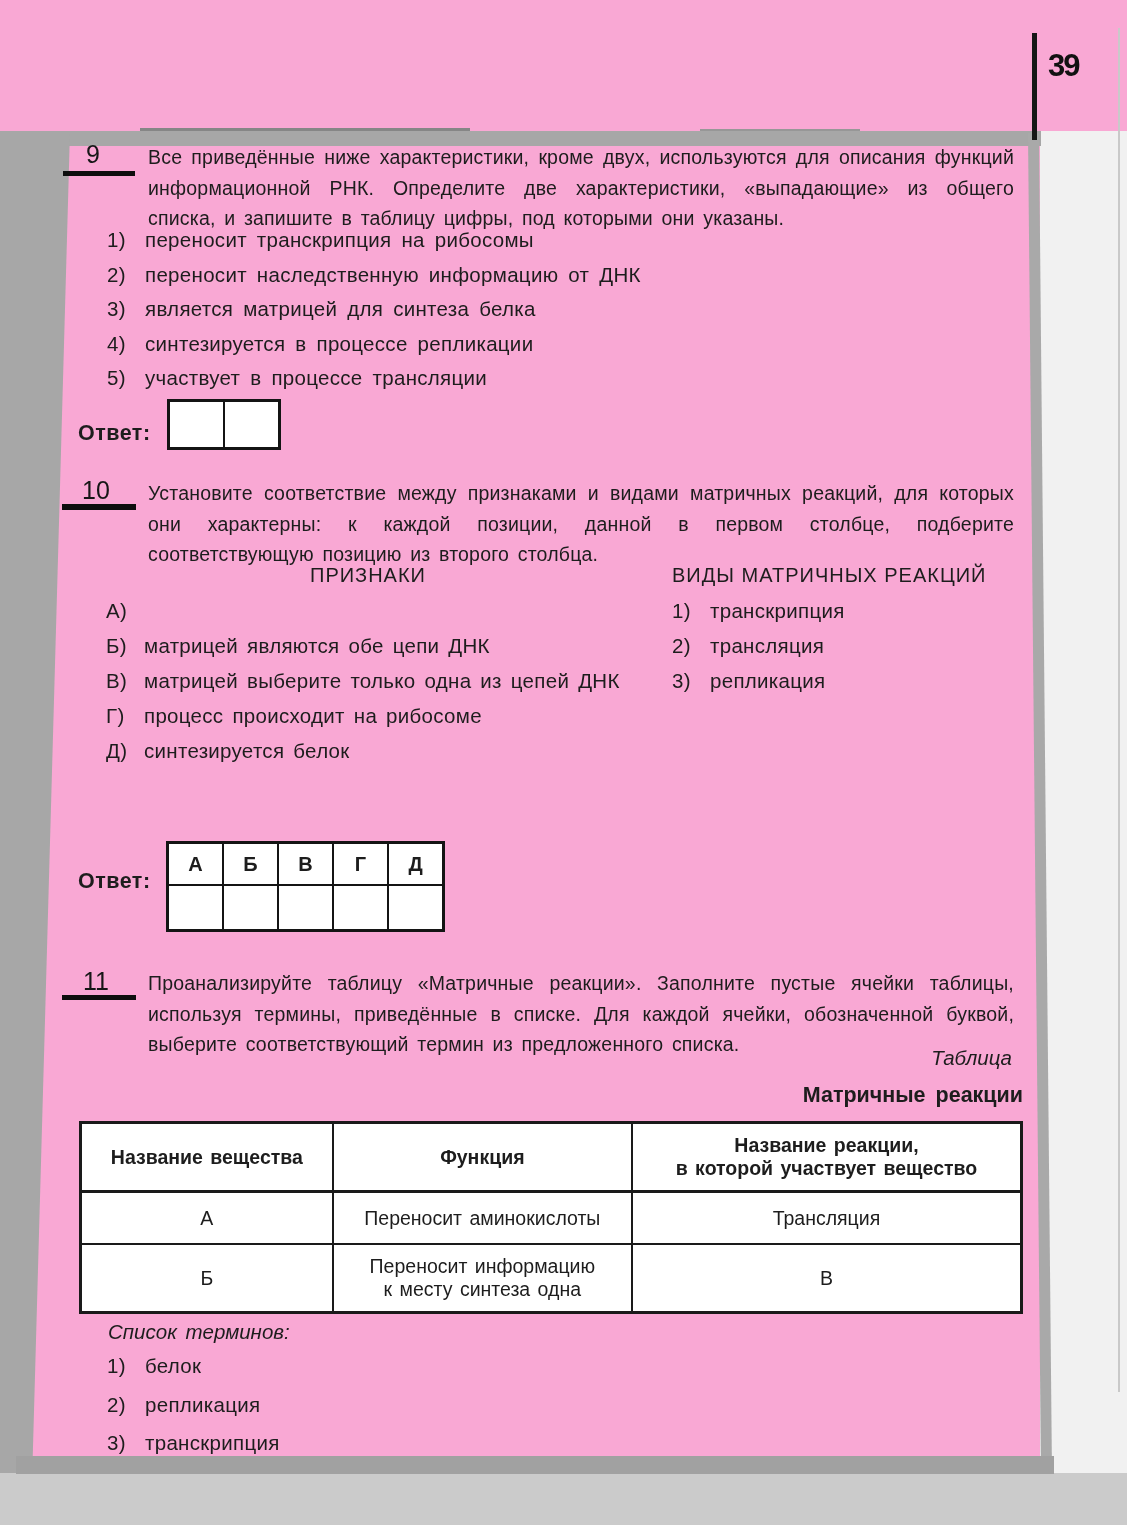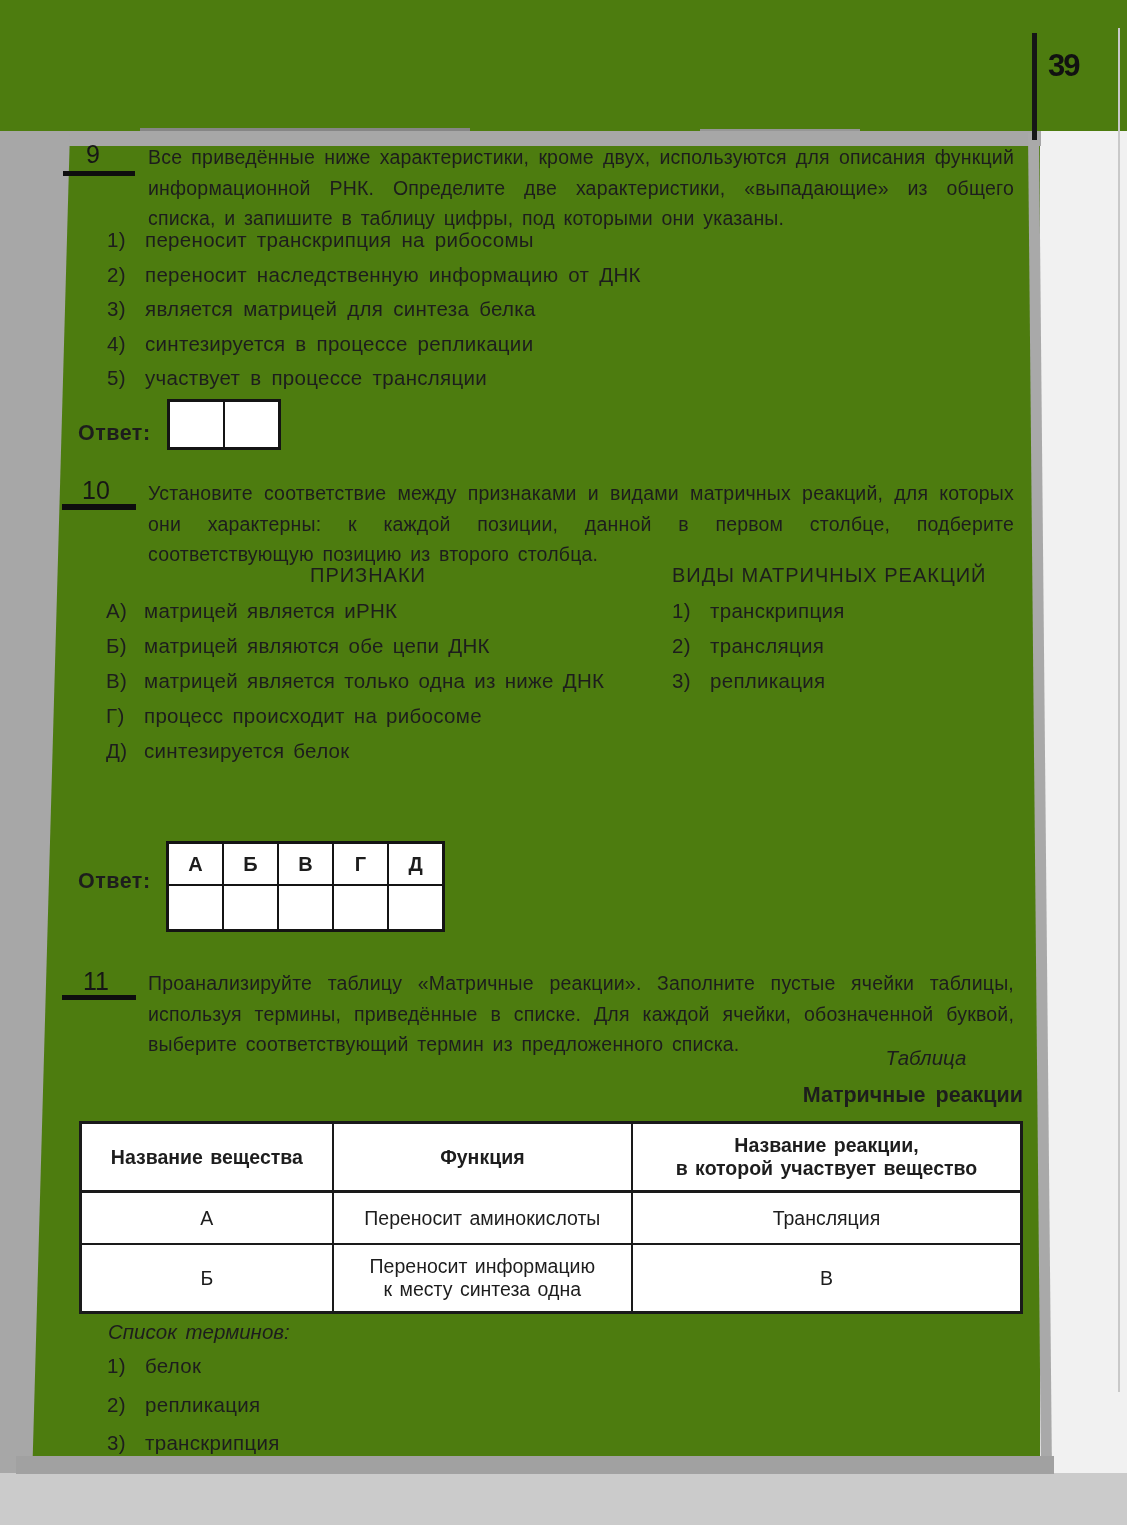--- a/index.html
+++ b/index.html
@@ -1,18 +1,18 @@
 <!DOCTYPE html>
 <html lang="ru"><head>
 <meta charset="utf-8">
 <style>
   html,body{margin:0;padding:0;background:#ffffff;}
   .canvas{
     position:relative;width:1127px;height:1525px;overflow:hidden;
-    background:#4d7c0f;
+    background:#f9a8d4;
     font-family:"Liberation Sans","DejaVu Sans",sans-serif;
     color:#1d1d1d;
   }
   .abs{position:absolute;}
 
   
   .right-area{left:1040px;top:131px;width:87px;height:1394px;background:#f1f1f1;}
   .band-top{left:0;top:131px;width:1041px;height:15px;background:#a7a7a7;}
   .streak-1{left:140px;top:128px;width:330px;height:5px;background:#868686;}
   .streak-2{left:700px;top:129px;width:160px;height:4px;background:#979797;}
@@ -63,21 +63,21 @@
   .ans-table{left:166px;top:841px;border-collapse:collapse;background:#fff;}
   .ans-table td,.ans-table th{border:2px solid #141414;width:53px;padding:0;text-align:center;}
   .ans-table th{height:40px;font-size:20px;font-weight:bold;}
   .ans-table td{height:43px;}
   .ans-table{border:3px solid #141414;}
 
   
   .q11-num{left:83px;top:967px;}
   .q11-rule{left:62px;top:995px;width:74px;}
   .q11-text{left:148px;top:968px;}
-  .q11-tablabel{left:840px;top:1046px;width:172px;text-align:center;font-style:italic;font-size:20.5px;}
+  .q11-tablabel{left:840px;top:1046px;width:172px;text-align:right;font-style:italic;font-size:20.5px;}
   .q11-title{left:79px;top:1083px;width:944px;text-align:right;font-weight:bold;font-size:21.5px;word-spacing:4px;}
   .big-table{left:79px;top:1121px;width:944px;border-collapse:collapse;border:3px solid #1a1a1a;background:#fff;}
   .big-table th,.big-table td{
     border:2px solid #1a1a1a;text-align:center;vertical-align:middle;
     white-space:pre-line;padding:4px 10px;word-spacing:2px;
   }
   .big-table th{font-size:19.5px;font-weight:bold;height:58px;border-bottom:3px solid #1a1a1a;}
   .big-table td{font-size:19.5px;}
   .big-table .r1 td{height:42px;}
   .big-table .r2 td{height:58px;}
@@ -140,29 +140,28 @@
   <div class="abs qnum q10-num">10</div>
   <div class="abs qrule q10-rule"></div>
   <p class="abs qtext q10-text">Установите соответствие между признаками и видами матричных реакций, для которых они характерны: к каждой позиции, данной в первом столбце, подберите соответствующую позицию из второго столбца.</p>
 
   <div class="abs q10-lhead">ПРИЗНАКИ</div>
   <div class="abs q10-rhead">ВИДЫ МАТРИЧНЫХ РЕАКЦИЙ</div>
 
   <div class="abs q10-litems">
     <div class="match-row">
       <span class="match-num">А)</span>
-      <span>матрицей является иРНК</span>
     </div>
     <div class="match-row">
       <span class="match-num">Б)</span>
       <span>матрицей являются обе цепи ДНК</span>
     </div>
     <div class="match-row">
       <span class="match-num">В)</span>
-      <span>матрицей является только одна из ниже ДНК</span>
+      <span>матрицей выберите только одна из цепей ДНК</span>
     </div>
     <div class="match-row">
       <span class="match-num">Г)</span>
       <span>процесс происходит на рибосоме</span>
     </div>
     <div class="match-row">
       <span class="match-num">Д)</span>
       <span>синтезируется белок</span>
     </div>
   </div>

